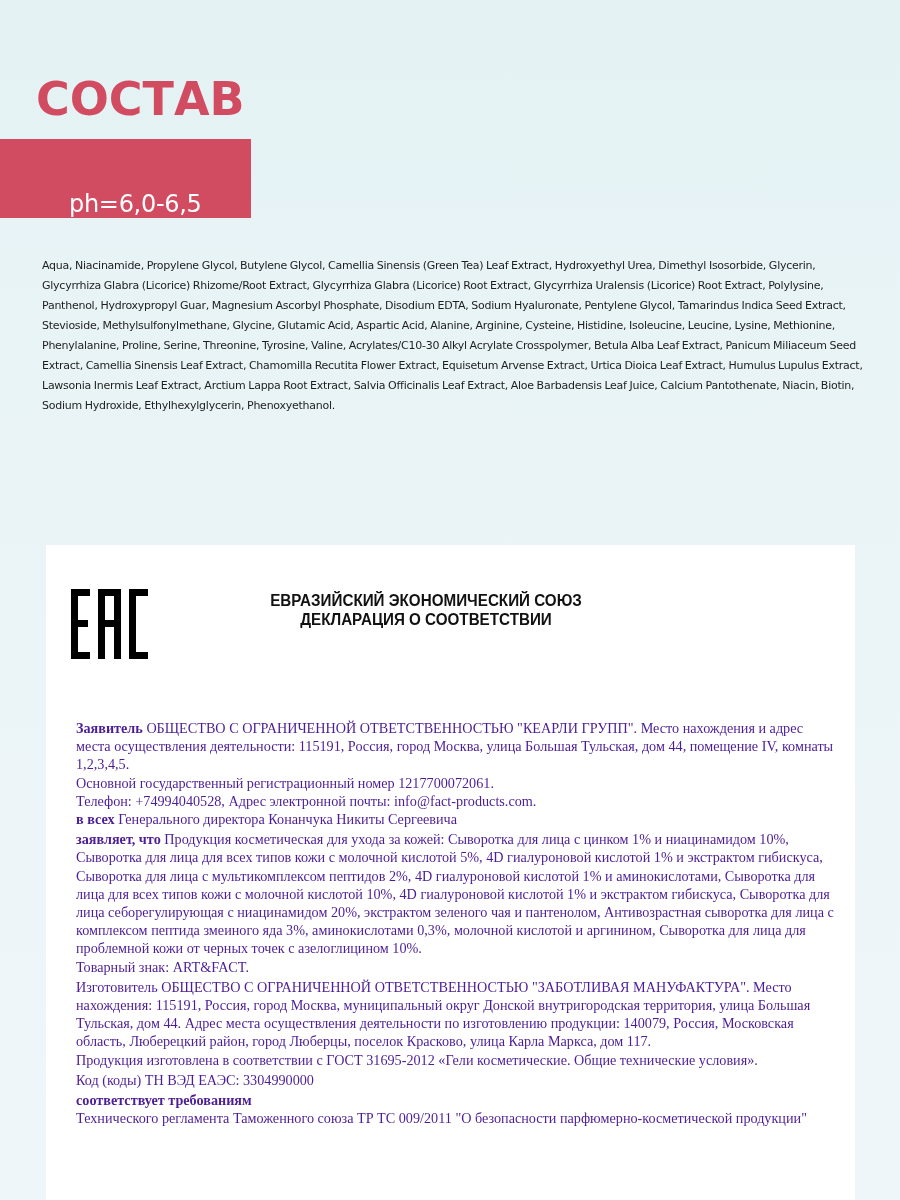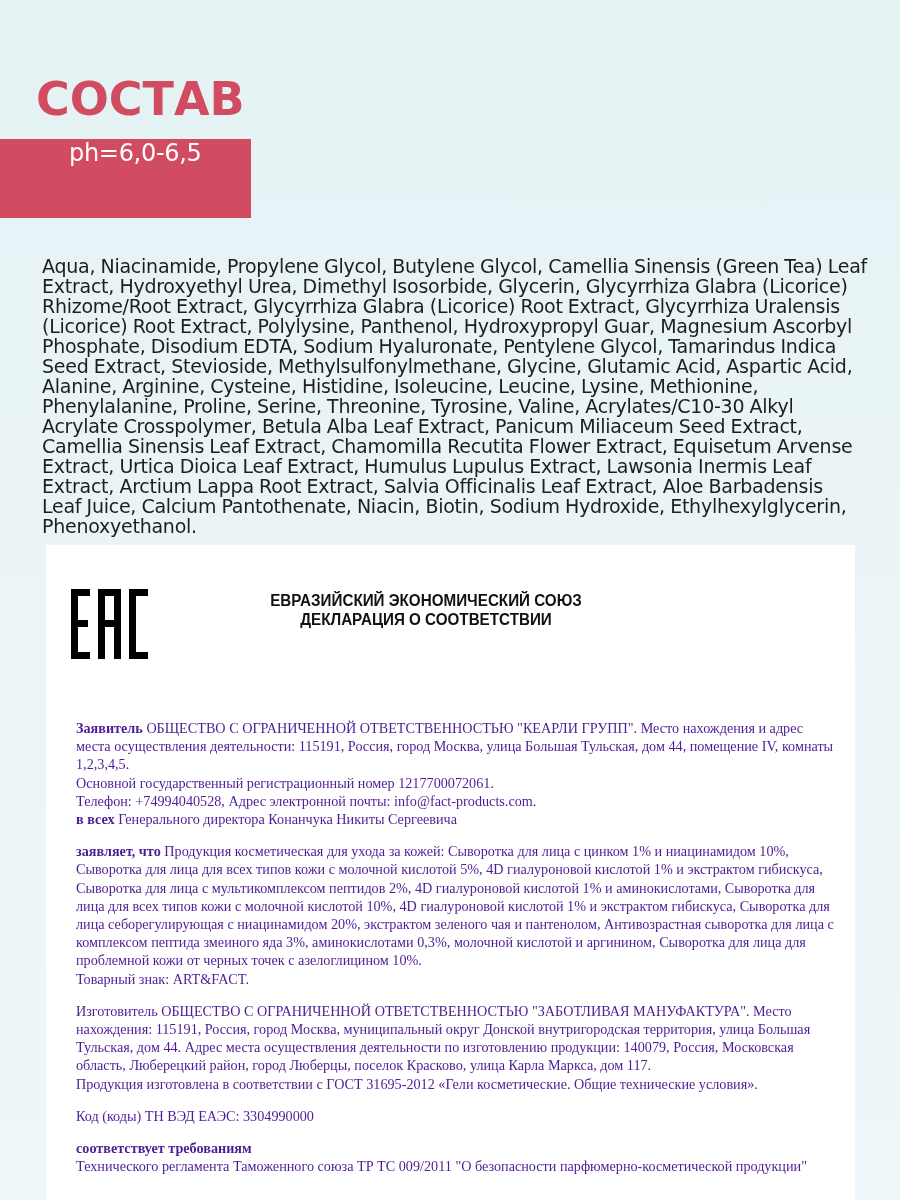--- a/index.html
+++ b/index.html
@@ -8,50 +8,50 @@
       background: linear-gradient(180deg, #e4f2f4 0%, #eaf4f7 40%, #eff6f9 100%);
       font-family: "DejaVu Sans", sans-serif;
     }
     .title {
       position: absolute; left: 36px; top: 76px;
       font-family: "DejaVu Sans", sans-serif; font-weight: bold;
       font-size: 46px; letter-spacing: 0px; color: #d24c61; line-height: 1;
     }
     .ph-box {
       position: absolute; left: 0; top: 139px; width: 251px; height: 79px;
-      background: #d24c61; display: flex; align-items: flex-start;
+      background: #d24c61; display: flex; align-items: flex-end;
     }
     .ph-text {
       margin-left: 69px; color: #ffffff; font-size: 24px;
       font-family: "DejaVu Sans", sans-serif; letter-spacing: -0.3px;
     }
     .ingredients {
       position: absolute; left: 42px; top: 256px; width: 825px;
-      font-family: "DejaVu Sans", sans-serif; font-size: 19px; line-height: 20px;
+      font-family: "DejaVu Sans", sans-serif; font-size: 11px; line-height: 20px;
       color: #1e1e1e; letter-spacing: -0.25px; word-spacing: -0.5px;
     }
     .doc {
       position: absolute; left: 46px; top: 545px; width: 809px; height: 700px;
       background: #ffffff;
     }
     .eac-logo {
       position: absolute; left: 25px; top: 44px; width: 80px; height: 70px;
     }
     .doc-header {
       position: absolute; left: 180px; top: 46px; width: 400px; text-align: center;
       font-family: "Liberation Sans", sans-serif; font-weight: bold;
       font-size: 16px; line-height: 19px; color: #111; transform: scaleX(0.95);
     }
     .doc-body {
       position: absolute; left: 30px; top: 174px; width: 760px;
       font-family: "Liberation Serif", serif; font-size: 14.2px; line-height: 18.2px;
       color: #4c1d95;
     }
     .doc-body p { margin: 0; }
-    .doc-body .gap { margin-top: 14px; }
+    .doc-body .gap { margin-top: 2px; }
     .doc-body b { font-weight: bold; }
   </style>
 </head>
 <body>
 
 <div class="title">СОСТАВ</div>
 
 <div class="ph-box">
   <span class="ph-text">ph=6,0-6,5</span>
 </div>

